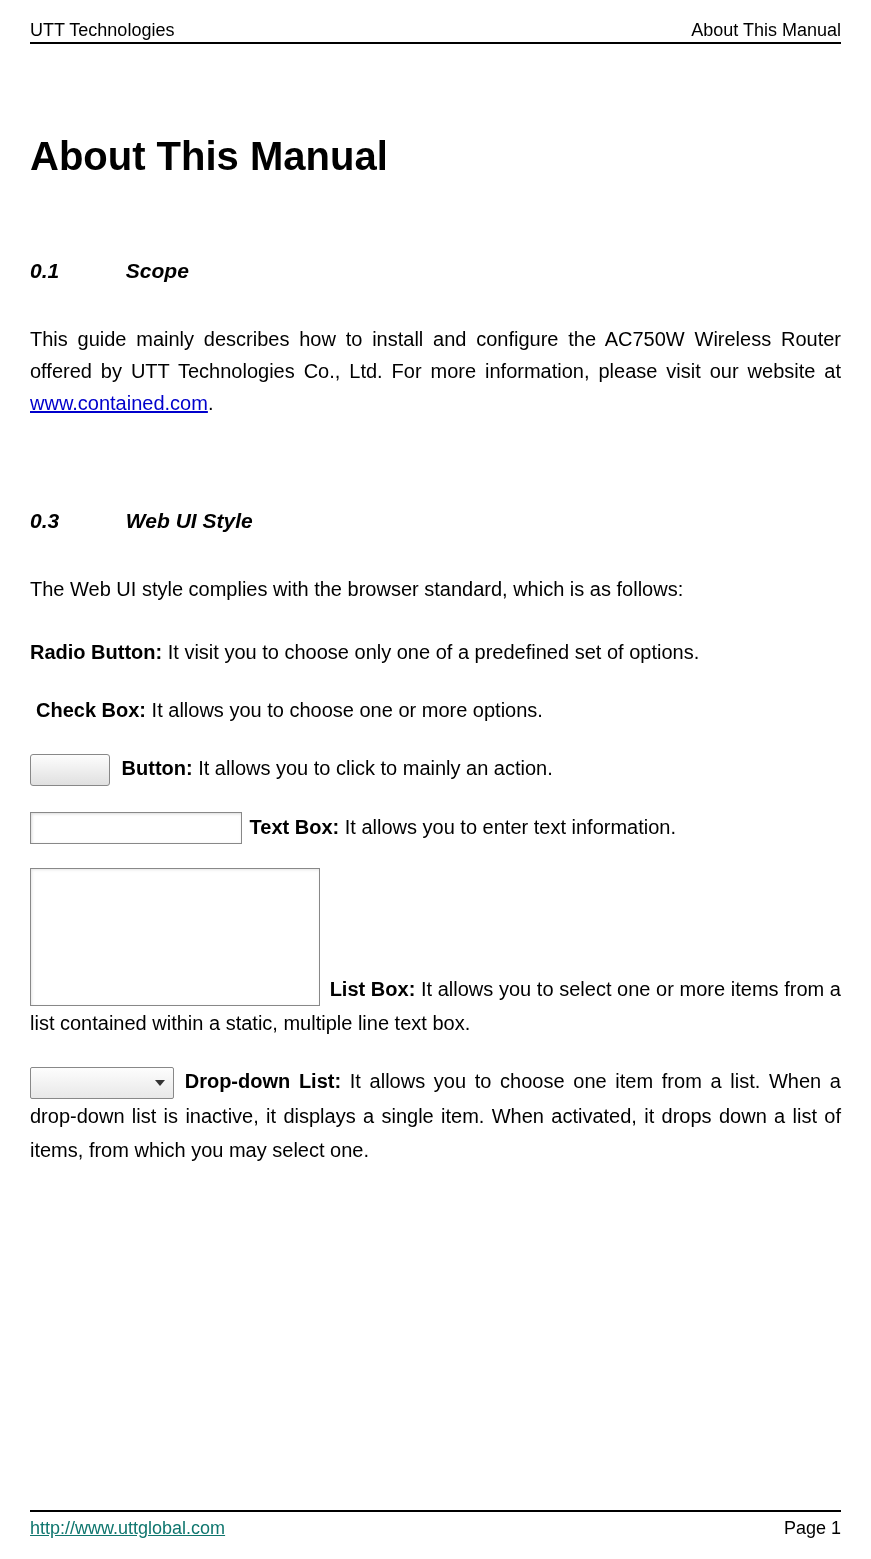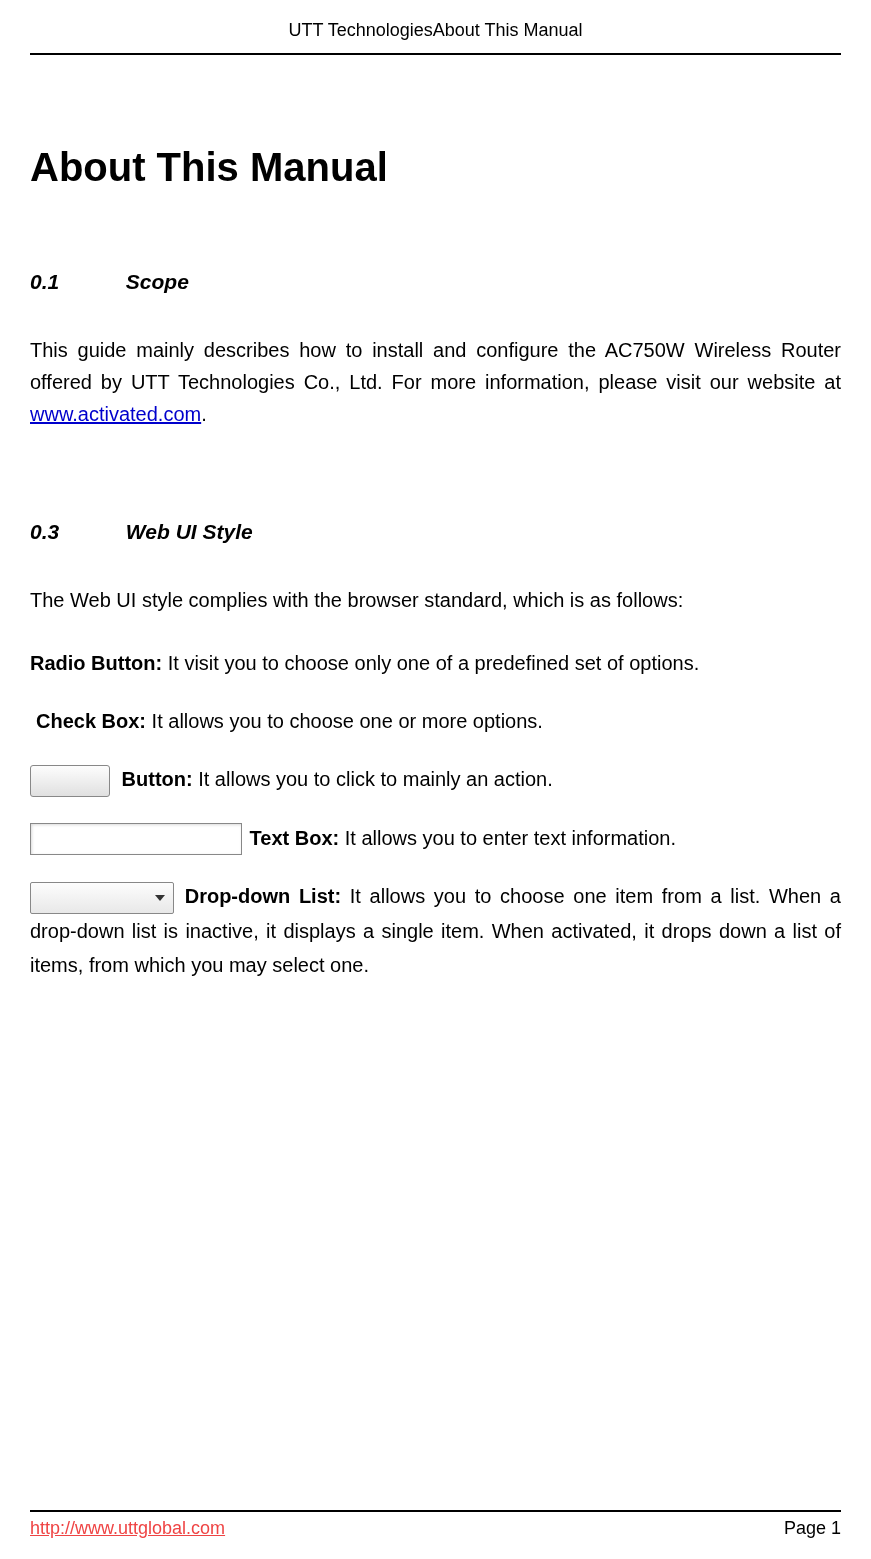--- a/index.html
+++ b/index.html
@@ -11,23 +11,23 @@
   }
   .page {
     width: 871px;
     min-height: 1559px;
     box-sizing: border-box;
     padding: 20px 30px 0 30px;
     position: relative;
   }
   .header-row {
     display: flex;
-    justify-content: center;
+    justify-content: space-between;
     font-size: 18px;
-    padding: 0 0 12px 0;
+    padding: 0 0 1px 0;
   }
   .header-rule {
     border: none;
     border-top: 2px solid #000;
     margin: 0 0 90px 0;
   }
   h1.title {
     font-size: 40px;
     font-weight: bold;
     margin: 0 0 80px 0;
@@ -121,21 +121,21 @@
     border: none;
     border-top: 2px solid #000;
     margin: 0 0 6px 0;
   }
   .footer-row {
     display: flex;
     justify-content: space-between;
     font-size: 18px;
   }
   .footer-row a {
-    color: #ef4444;
+    color: #0f766e;
     text-decoration: underline;
     text-align: center;
   }
 </style>
 </head>
 <body>
 
 <div class="page">
 
   <div class="header-row">
@@ -145,21 +145,21 @@
   <hr class="header-rule">
 
   <h1 class="title">About This Manual</h1>
 
   <h2 class="section">
     <span class="num">0.1</span>
     <span>Scope</span>
   </h2>
 
   <p class="body">
-    <span>This guide mainly describes how to install and configure the AC750W Wireless Router offered by UTT Technologies Co., Ltd. For more information, please visit our website at </span><a class="link">www.activated.com</a><span>.</span>
+    <span>This guide mainly describes how to install and configure the AC750W Wireless Router offered by UTT Technologies Co., Ltd. For more information, please visit our website at </span><a class="link">www.contained.com</a><span>.</span>
   </p>
 
   <div class="gap-large"></div>
 
   <h2 class="section">
     <span class="num">0.3</span>
     <span>Web UI Style</span>
   </h2>
 
   <p class="body">The Web UI style complies with the browser standard, which is as follows:</p>
@@ -175,20 +175,24 @@
   <div class="ui-row">
     <span class="widget-button"></span>
     <span class="label">Button:</span><span> It allows you to click to mainly an action.</span>
   </div>
 
   <div class="ui-row">
     <span class="widget-textbox"></span>
     <span class="label">Text Box:</span><span> It allows you to enter text information.</span>
   </div>
 
+  <div class="ui-row">
+    <span class="widget-listbox"></span>
+    <span class="label">List Box:</span><span> It allows you to select one or more items from a list contained within a static, multiple line text box.</span>
+  </div>
 
   <div class="ui-row">
     <span class="widget-dropdown"></span>
     <span class="label">Drop-down List:</span><span> It allows you to choose one item from a list. When a drop-down list is inactive, it displays a single item. When activated, it drops down a list of items, from which you may select one.</span>
   </div>
 
   <div class="footer">
     <hr class="footer-rule">
     <div class="footer-row">
       <a>http://www.uttglobal.com</a>

